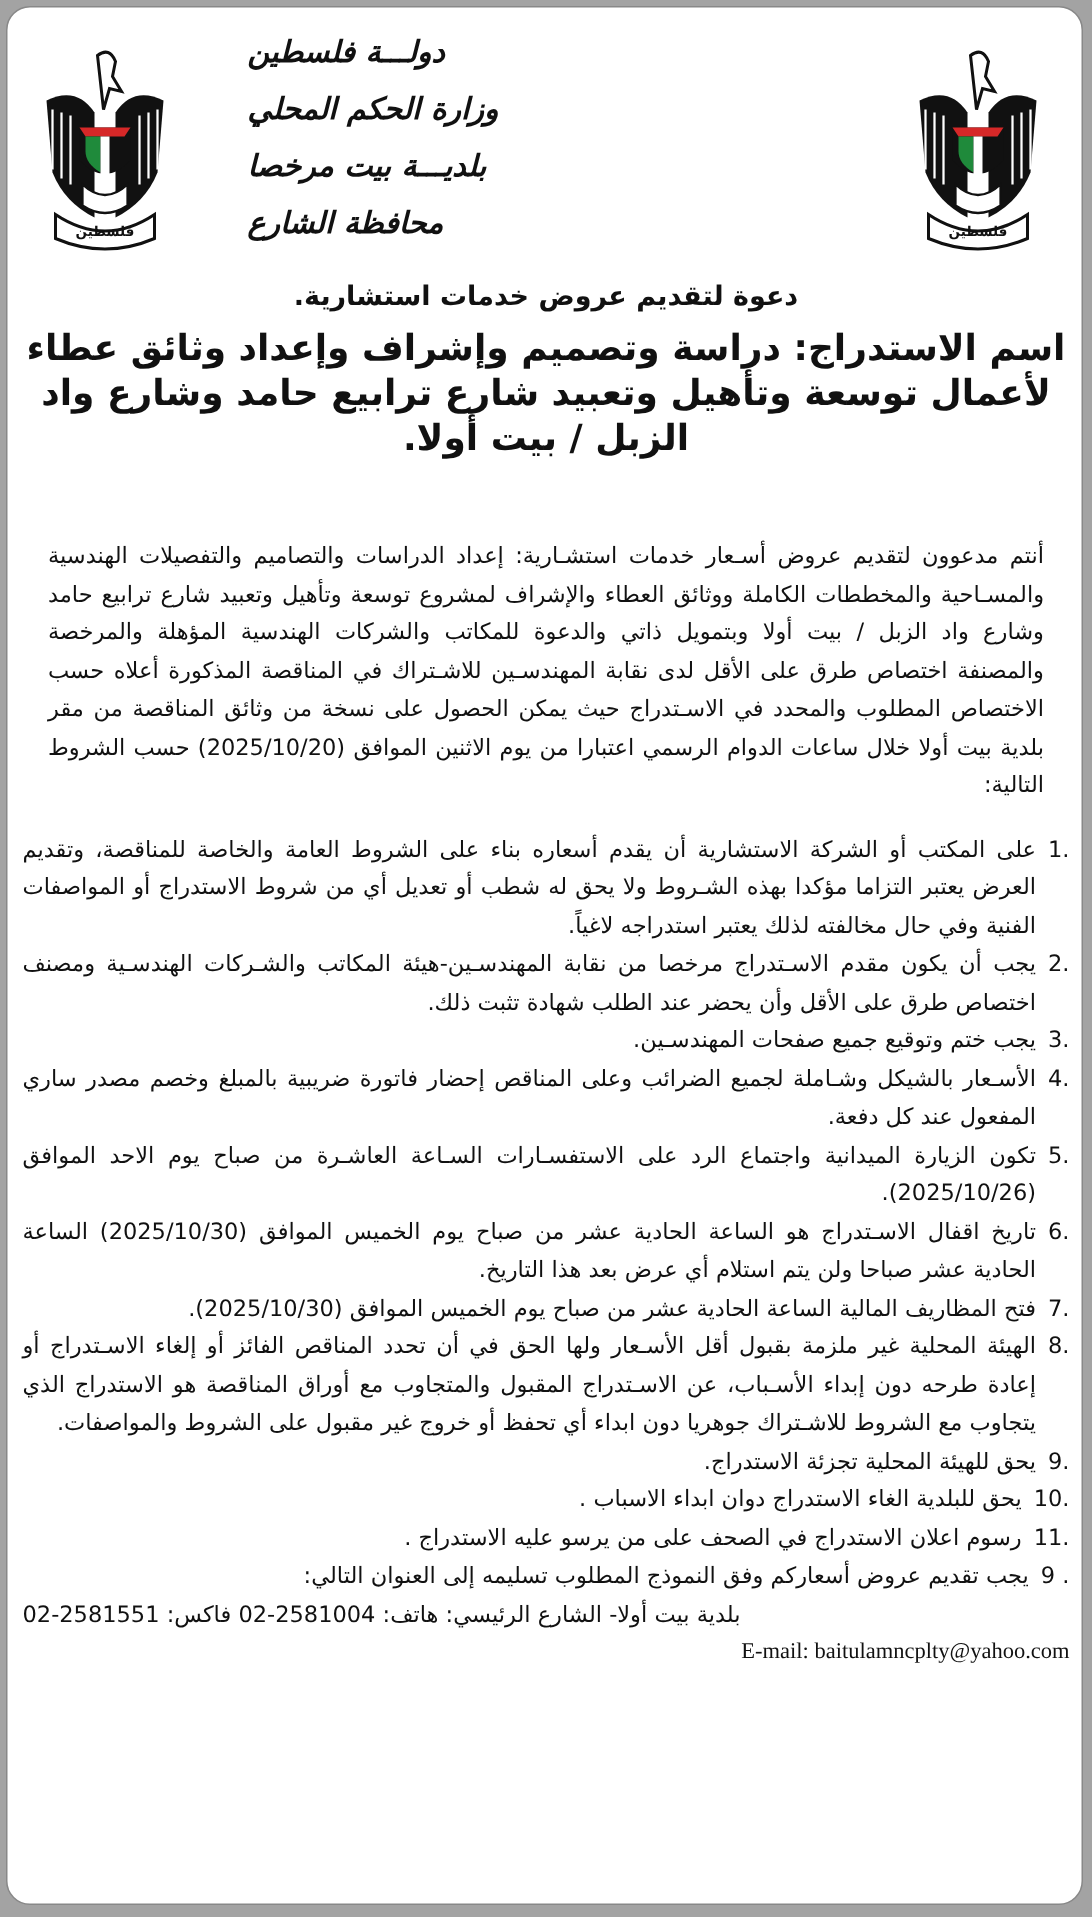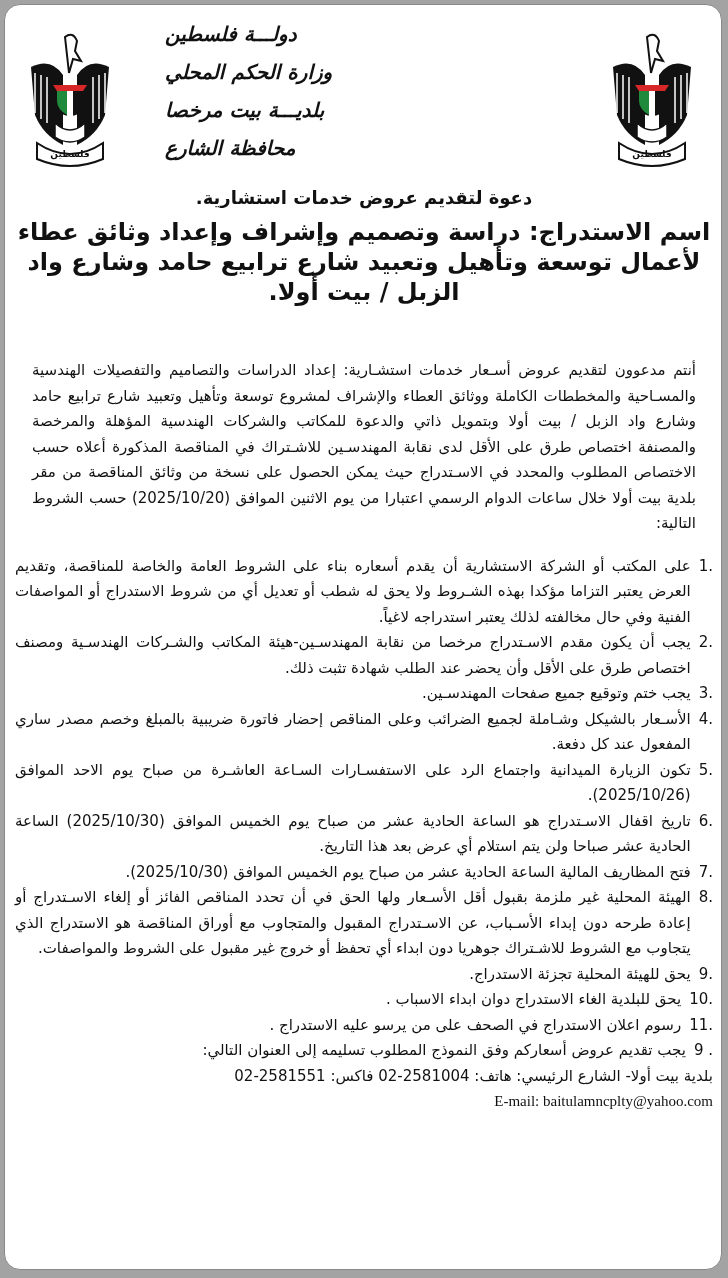--- a/index.html
+++ b/index.html
@@ -56,21 +56,21 @@
     }
     .intro { margin: 17px; text-align-last: right; }
     .cond-list { margin: 0; padding: 0; list-style: none; }
     .cond {
       margin: 0; padding: 0;
       display: flex; flex-direction: row;
       text-align-last: right;
     }
     .cond-num { flex: 0 0 auto; padding-left: 8px; direction: ltr; }
     .cond-text { flex: 1 1 auto; }
-    .address { margin: 0; text-align: right; }
+    .address { margin: 0; text-align: left; }
     .email {
       direction: ltr; text-align: right; margin: 0; font-family: Liberation Serif, serif;
     }
     .signature {
       position: absolute; left: 14px; top: 1286px;
       direction: rtl; font-weight: bold; font-size: 15px;
     }
   </style>
 </head>
 <body>

